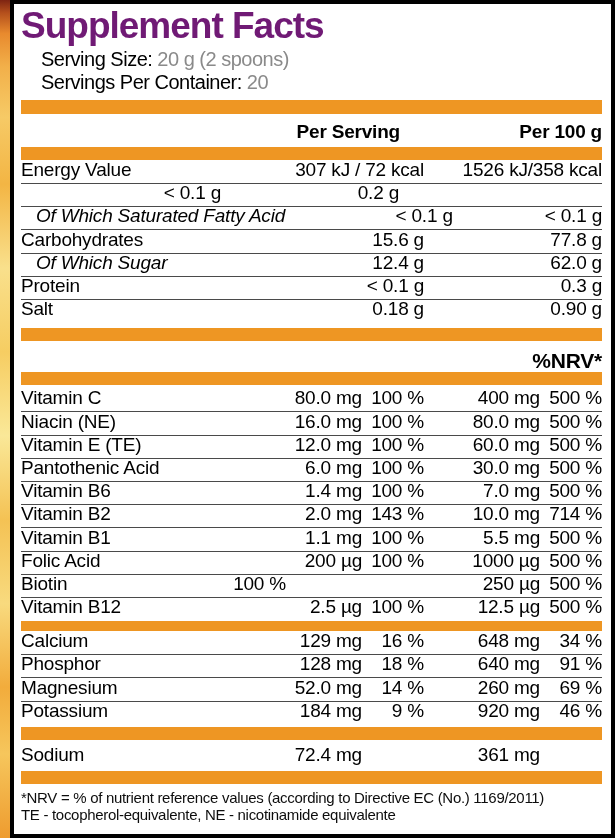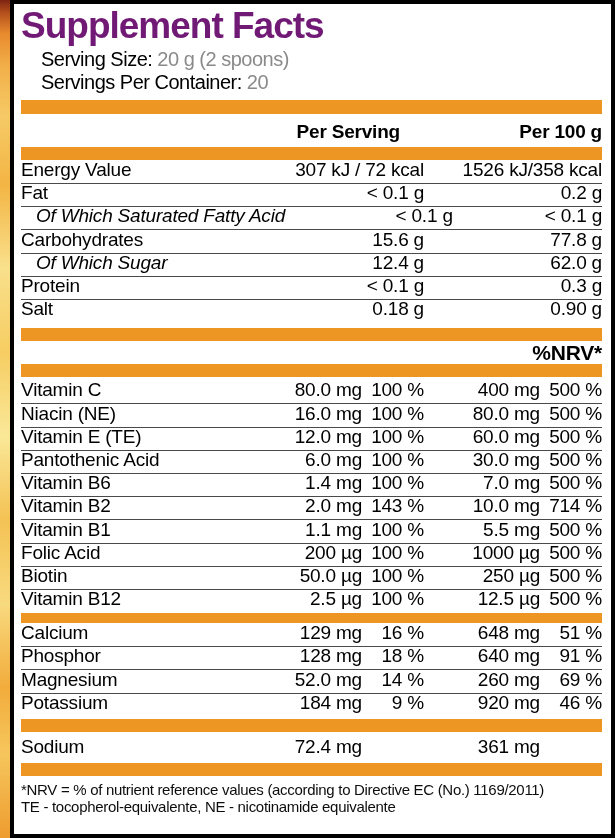--- a/index.html
+++ b/index.html
@@ -34,21 +34,21 @@
   .nrow{display:flex;align-items:flex-end;height:23.2px;padding-bottom:2px;
         font-size:19px;letter-spacing:-0.2px;box-sizing:border-box;}
   .nrow.seprt{border-top:1.5px solid #4a4a4a;}
   .nrow .nname{flex:1;text-align:left;white-space:nowrap;}
   .nrow .nname.sub{padding-left:15px;font-style:italic;}
   .vcell{display:flex;}
   .vcell .amt{flex:1;text-align:right;white-space:nowrap;}
   .vcell .pct{width:62px;text-align:right;white-space:nowrap;}
 
   .nrv-row{height:23px;display:flex;align-items:center;justify-content:flex-end;
-    font-weight:bold;font-size:21px;letter-spacing:-0.2px;}
+    font-weight:bold;font-size:21px;letter-spacing:-0.2px;margin-top:8px;}
 
   .sodium-row{height:31px;align-items:center;padding-bottom:0;}
 
   .footer{padding-top:5px;font-size:15px;line-height:1.16;letter-spacing:-0.3px;color:#0d0d0d;}
 </style>
 </head>
 <body>
 
 <div class="package-strip"></div>
 
@@ -70,21 +70,20 @@
 
   <div class="bar thin"></div>
 
   <div id="macro-rows">
       <div class="nrow">
         <div class="nname">Energy Value</div>
         <div class="col-ps">307 kJ / 72 kcal</div>
         <div class="col-p100">1526 kJ/358 kcal</div>
       </div>
       <div class="nrow seprt">
-        <div class="nname">Fat</div>
         <div class="col-ps">&lt; 0.1 g</div>
         <div class="col-p100">0.2 g</div>
       </div>
       <div class="nrow seprt">
         <div class="nname sub">Of Which Saturated Fatty Acid</div>
         <div class="col-ps">&lt; 0.1 g</div>
         <div class="col-p100">&lt; 0.1 g</div>
       </div>
       <div class="nrow seprt">
         <div class="nname">Carbohydrates</div>
@@ -201,21 +200,20 @@
           <div class="pct">100 %</div>
         </div>
         <div class="col-p100 vcell">
           <div class="amt">1000 µg</div>
           <div class="pct">500 %</div>
         </div>
       </div>
       <div class="nrow seprt">
         <div class="nname">Biotin</div>
         <div class="col-ps vcell">
-          <div class="amt">50.0 µg</div>
           <div class="pct">100 %</div>
         </div>
         <div class="col-p100 vcell">
           <div class="amt">250 µg</div>
           <div class="pct">500 %</div>
         </div>
       </div>
       <div class="nrow seprt">
         <div class="nname">Vitamin B12</div>
         <div class="col-ps vcell">
@@ -233,21 +231,21 @@
 
   <div id="mineral-rows">
       <div class="nrow">
         <div class="nname">Calcium</div>
         <div class="col-ps vcell">
           <div class="amt">129 mg</div>
           <div class="pct">16 %</div>
         </div>
         <div class="col-p100 vcell">
           <div class="amt">648 mg</div>
-          <div class="pct">51 %</div>
+          <div class="pct">34 %</div>
         </div>
       </div>
       <div class="nrow seprt">
         <div class="nname">Phosphor</div>
         <div class="col-ps vcell">
           <div class="amt">128 mg</div>
           <div class="pct">18 %</div>
         </div>
         <div class="col-p100 vcell">
           <div class="amt">640 mg</div>

